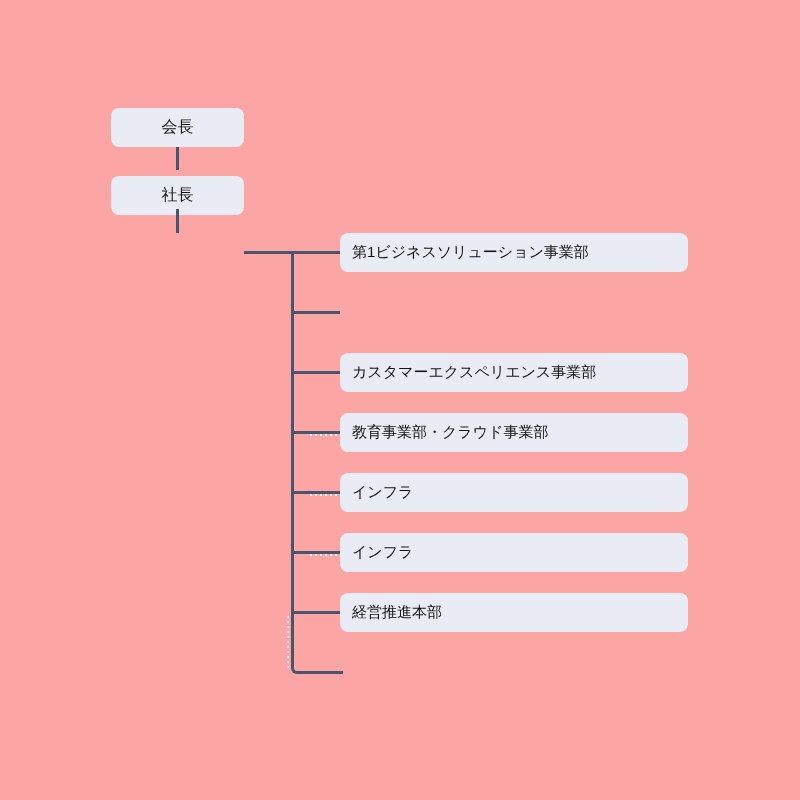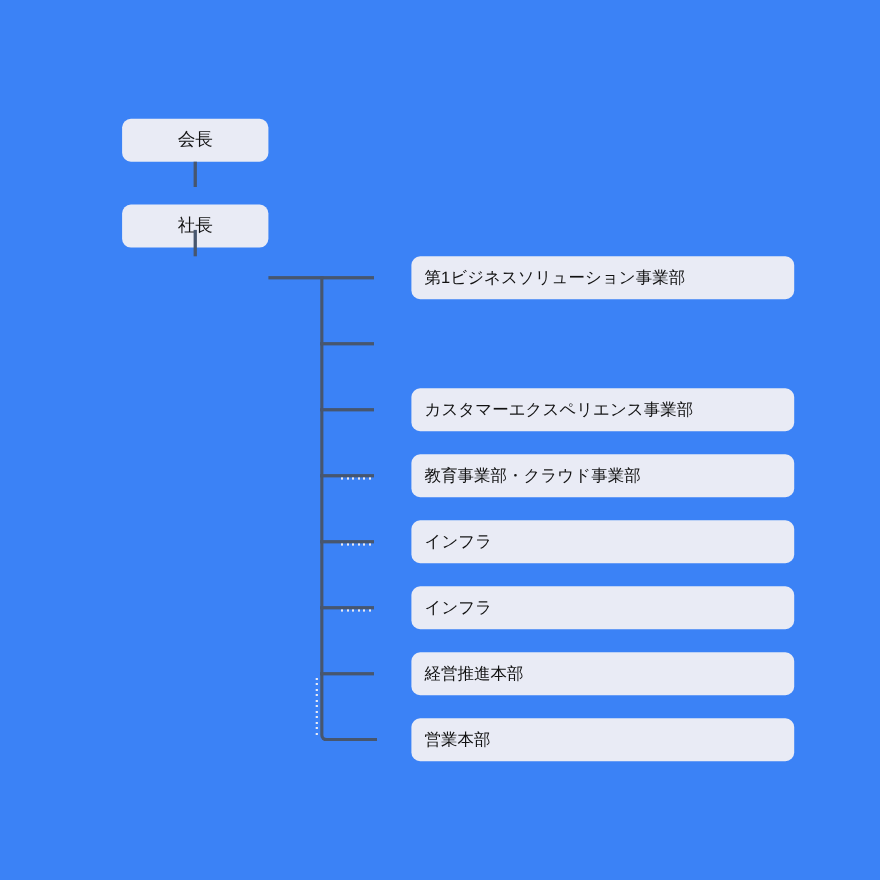--- a/index.html
+++ b/index.html
@@ -4,21 +4,21 @@
 <style>
   html, body {
     margin: 0;
     padding: 0;
     background: #000000;
   }
   .canvas {
     position: relative;
     width: 800px;
     height: 800px;
-    background: #3b82f6;
+    background: #fca5a5;
     overflow: hidden;
     font-family: "Liberation Sans", "DejaVu Sans", sans-serif;
   }
   .box {
     position: absolute;
     background: #E9EBF5;
     border-radius: 8px;
     height: 39px;
     display: flex;
     align-items: center;
@@ -30,21 +30,20 @@
     width: 133px;
     justify-content: center;
     font-size: 16px;
   }
   .dept {
     left: 340px;
     width: 348px;
     justify-content: flex-start;
     padding-left: 12px;
     font-size: 15px;
-    margin-left: 34px;
   }
   .vline {
     position: absolute;
     width: 3px;
     background: #47566E;
   }
   .hline {
     position: absolute;
     height: 3px;
     background: #47566E;
@@ -80,21 +79,21 @@
   }
 </style>
 </head>
 <body>
 
 <div class="canvas">
 
   <div class="box exec" style="top:108px">
     <span class="label">会長</span>
   </div>
-  <div class="box exec" style="top:186px">
+  <div class="box exec" style="top:176px">
     <span class="label">社長</span>
   </div>
 
   <div class="vline" style="left:176px;top:147px;height:23px"></div>
   <div class="vline" style="left:176px;top:209px;height:24px"></div>
 
   <div class="hline" style="left:244px;top:251px;width:96px"></div>
 
   <div class="elbow"></div>
 
@@ -122,17 +121,14 @@
   </div>
   <div class="box dept" style="top:473px">
     <span class="label">インフラ</span>
   </div>
   <div class="box dept" style="top:533px">
     <span class="label">インフラ</span>
   </div>
   <div class="box dept" style="top:593px">
     <span class="label">経営推進本部</span>
   </div>
-  <div class="box dept" style="top:653px">
-    <span class="label">営業本部</span>
-  </div>
 
 </div>
 
 </body></html>

